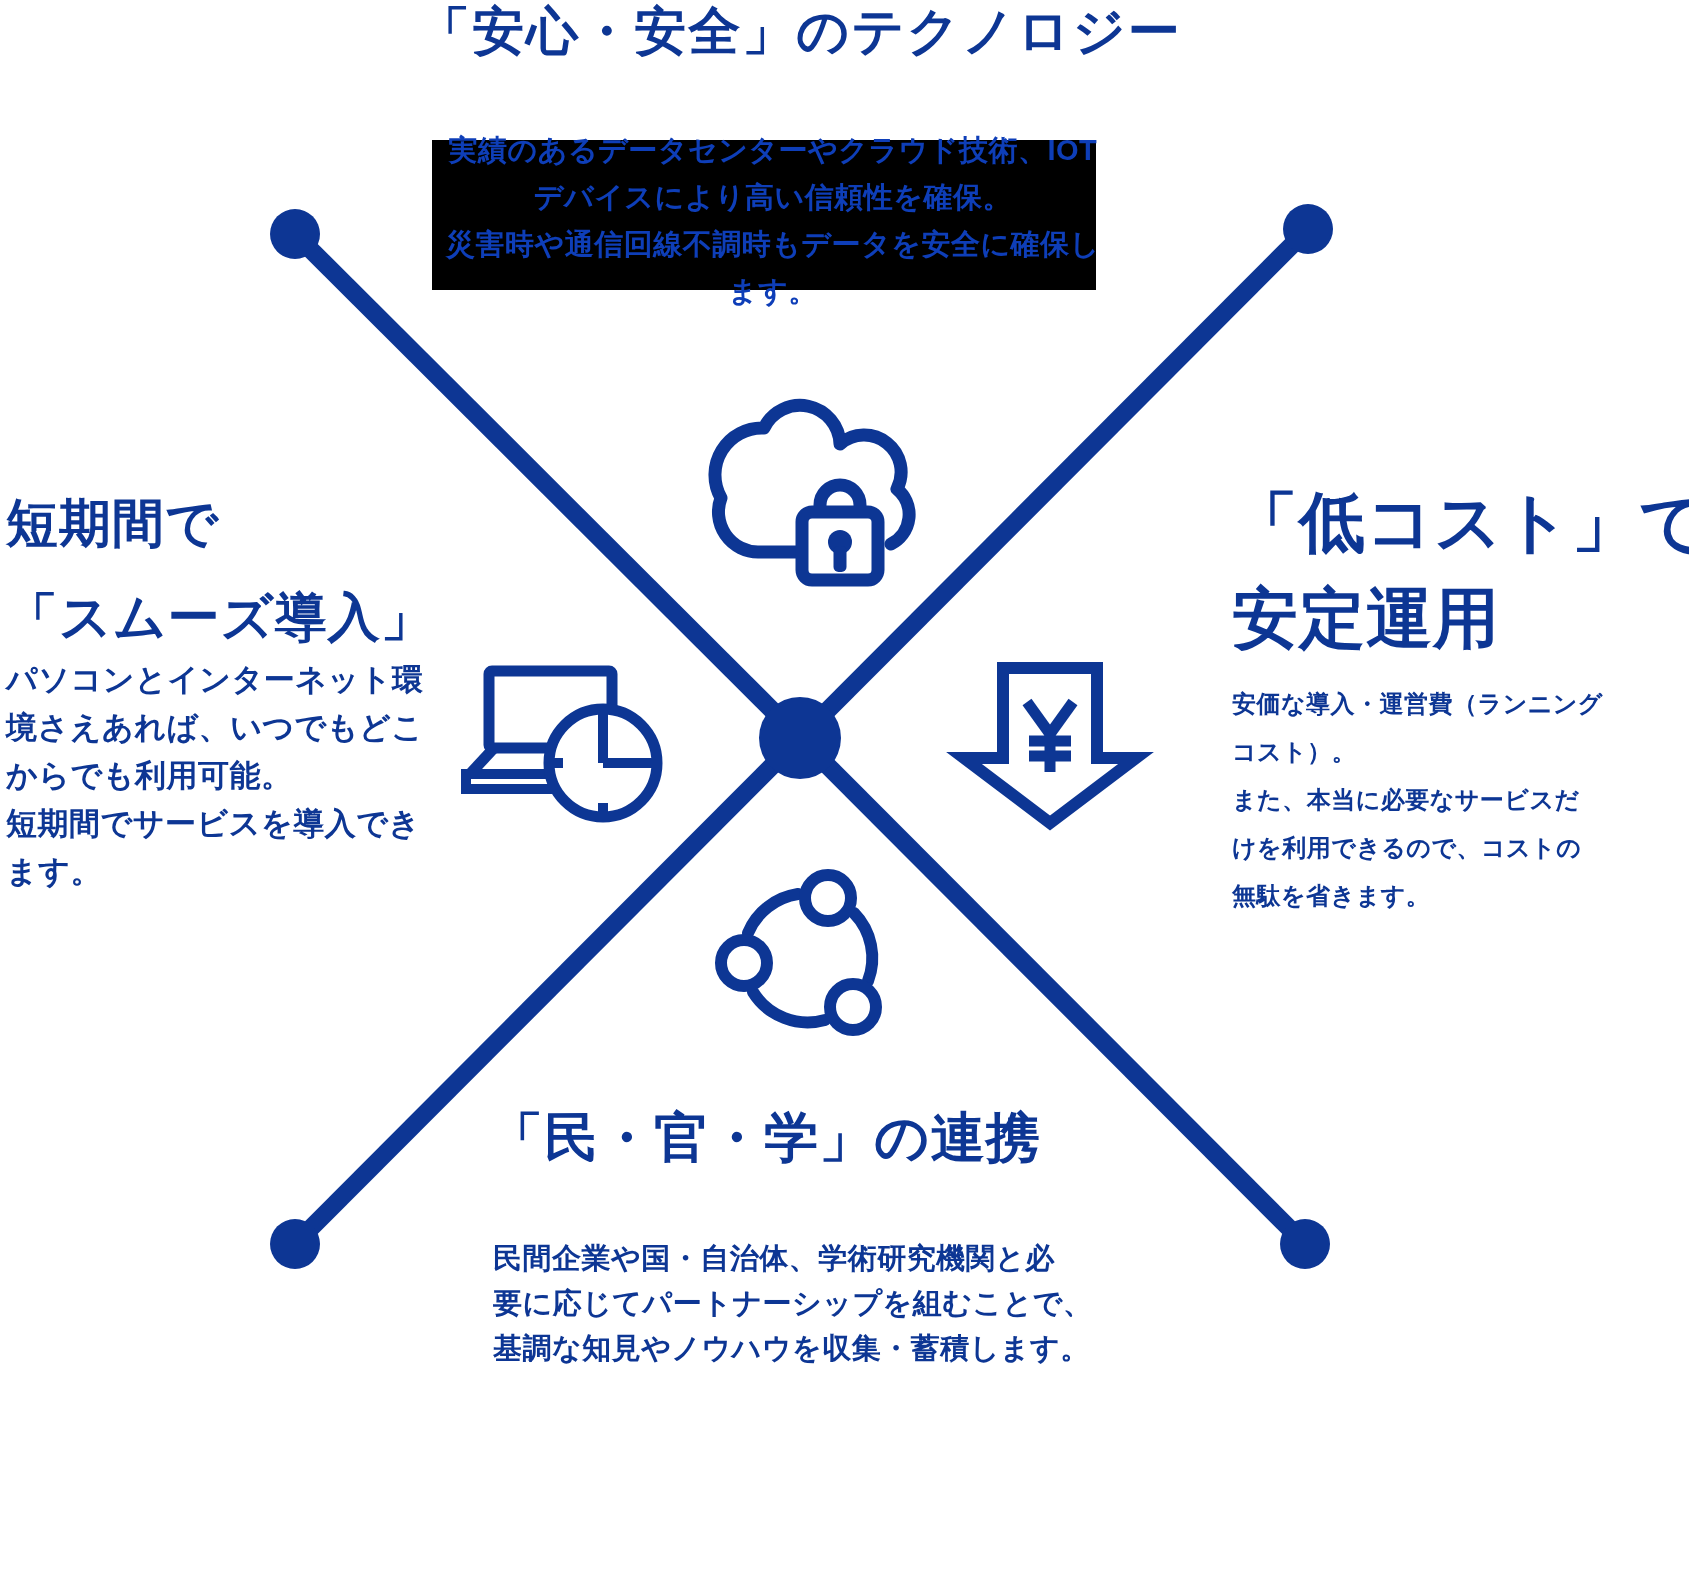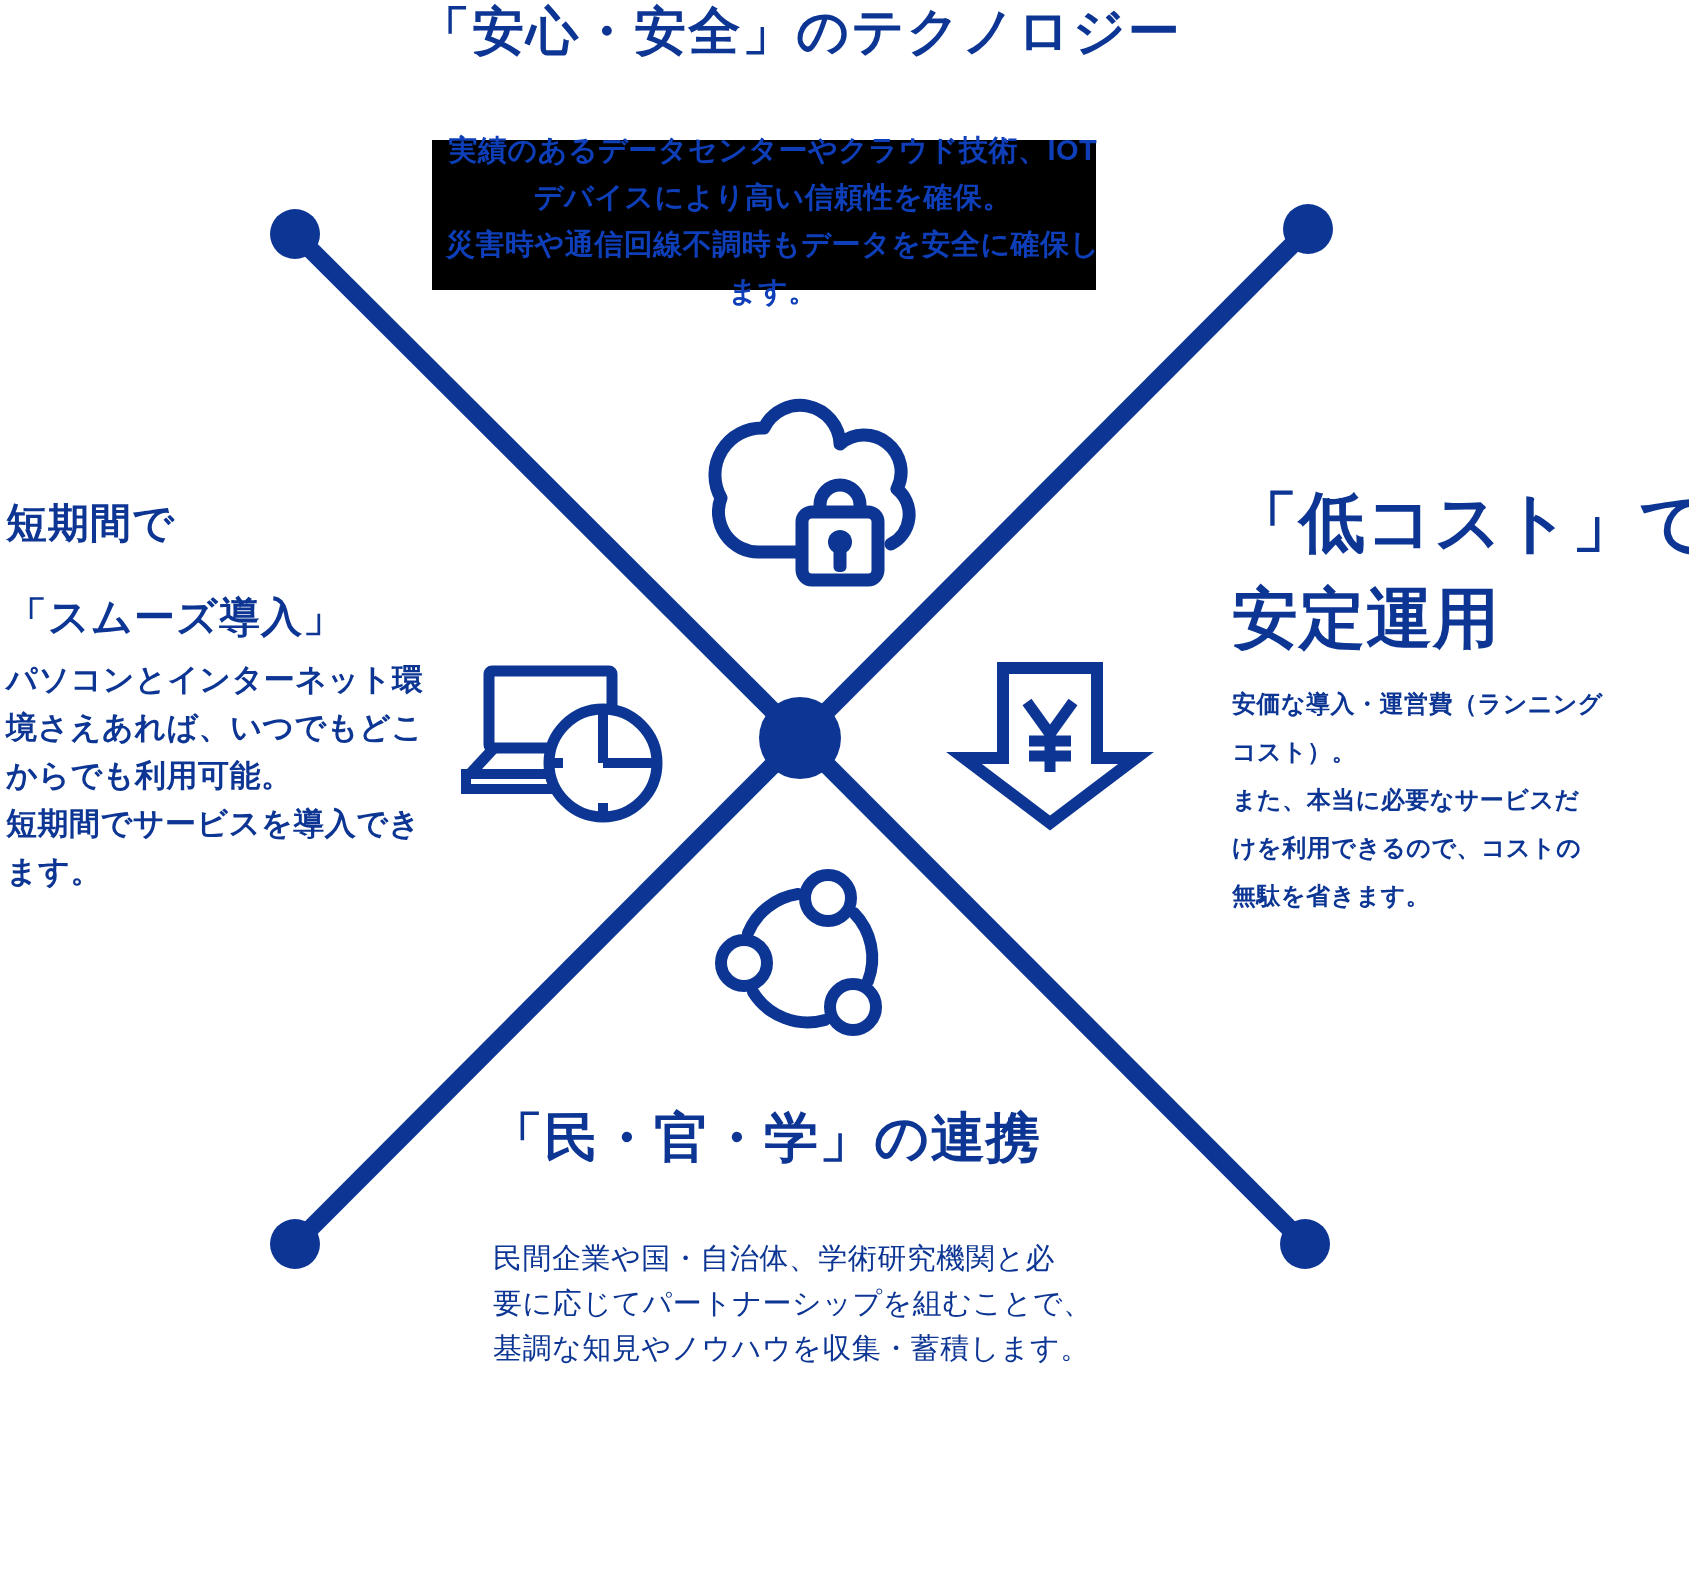--- a/index.html
+++ b/index.html
@@ -31,21 +31,21 @@
   .security-text{
     left:446px;top:127px;
     font-size:29px;line-height:47px;font-weight:700;
     letter-spacing:0.5px;
     color:var(--box-text,#0e3eb8);
   }
   .security-text .line{white-space:nowrap;text-align:center;}
   
   .speed-heading{
     left:6px;top:476px;
-    font-size:41px;line-height:94px;font-weight:800;
+    font-size:52px;line-height:94px;font-weight:800;
     letter-spacing:1px;white-space:nowrap;
   }
   .speed-body{
     left:6px;top:656px;
     font-size:31px;line-height:48px;font-weight:700;
     letter-spacing:0.5px;
   }
   .speed-body .line{white-space:nowrap;}
   
   .cost-heading{
@@ -61,21 +61,21 @@
   .cost-body .line{white-space:nowrap;}
   
   .partnership-heading{
     left:465px;top:1102px;width:600px;
     text-align:center;
     font-size:54px;line-height:70px;font-weight:800;
     letter-spacing:1px;white-space:nowrap;
   }
   .partnership-body{
     left:493px;top:1236px;
-    font-size:29px;line-height:45px;font-weight:400;
+    font-size:29px;line-height:45px;font-weight:700;
     letter-spacing:0.5px;
   }
   .partnership-body .line{white-space:nowrap;}
 </style>
 </head>
 <body style="--primary: #0d3694; --box-text: #0e3eb8; --box-bg: #000000; --background: #ffffff;">
 
 <div class="stage">
 
   <svg class="xsvg" viewBox="0 0 1689 1584" aria-hidden="true">

